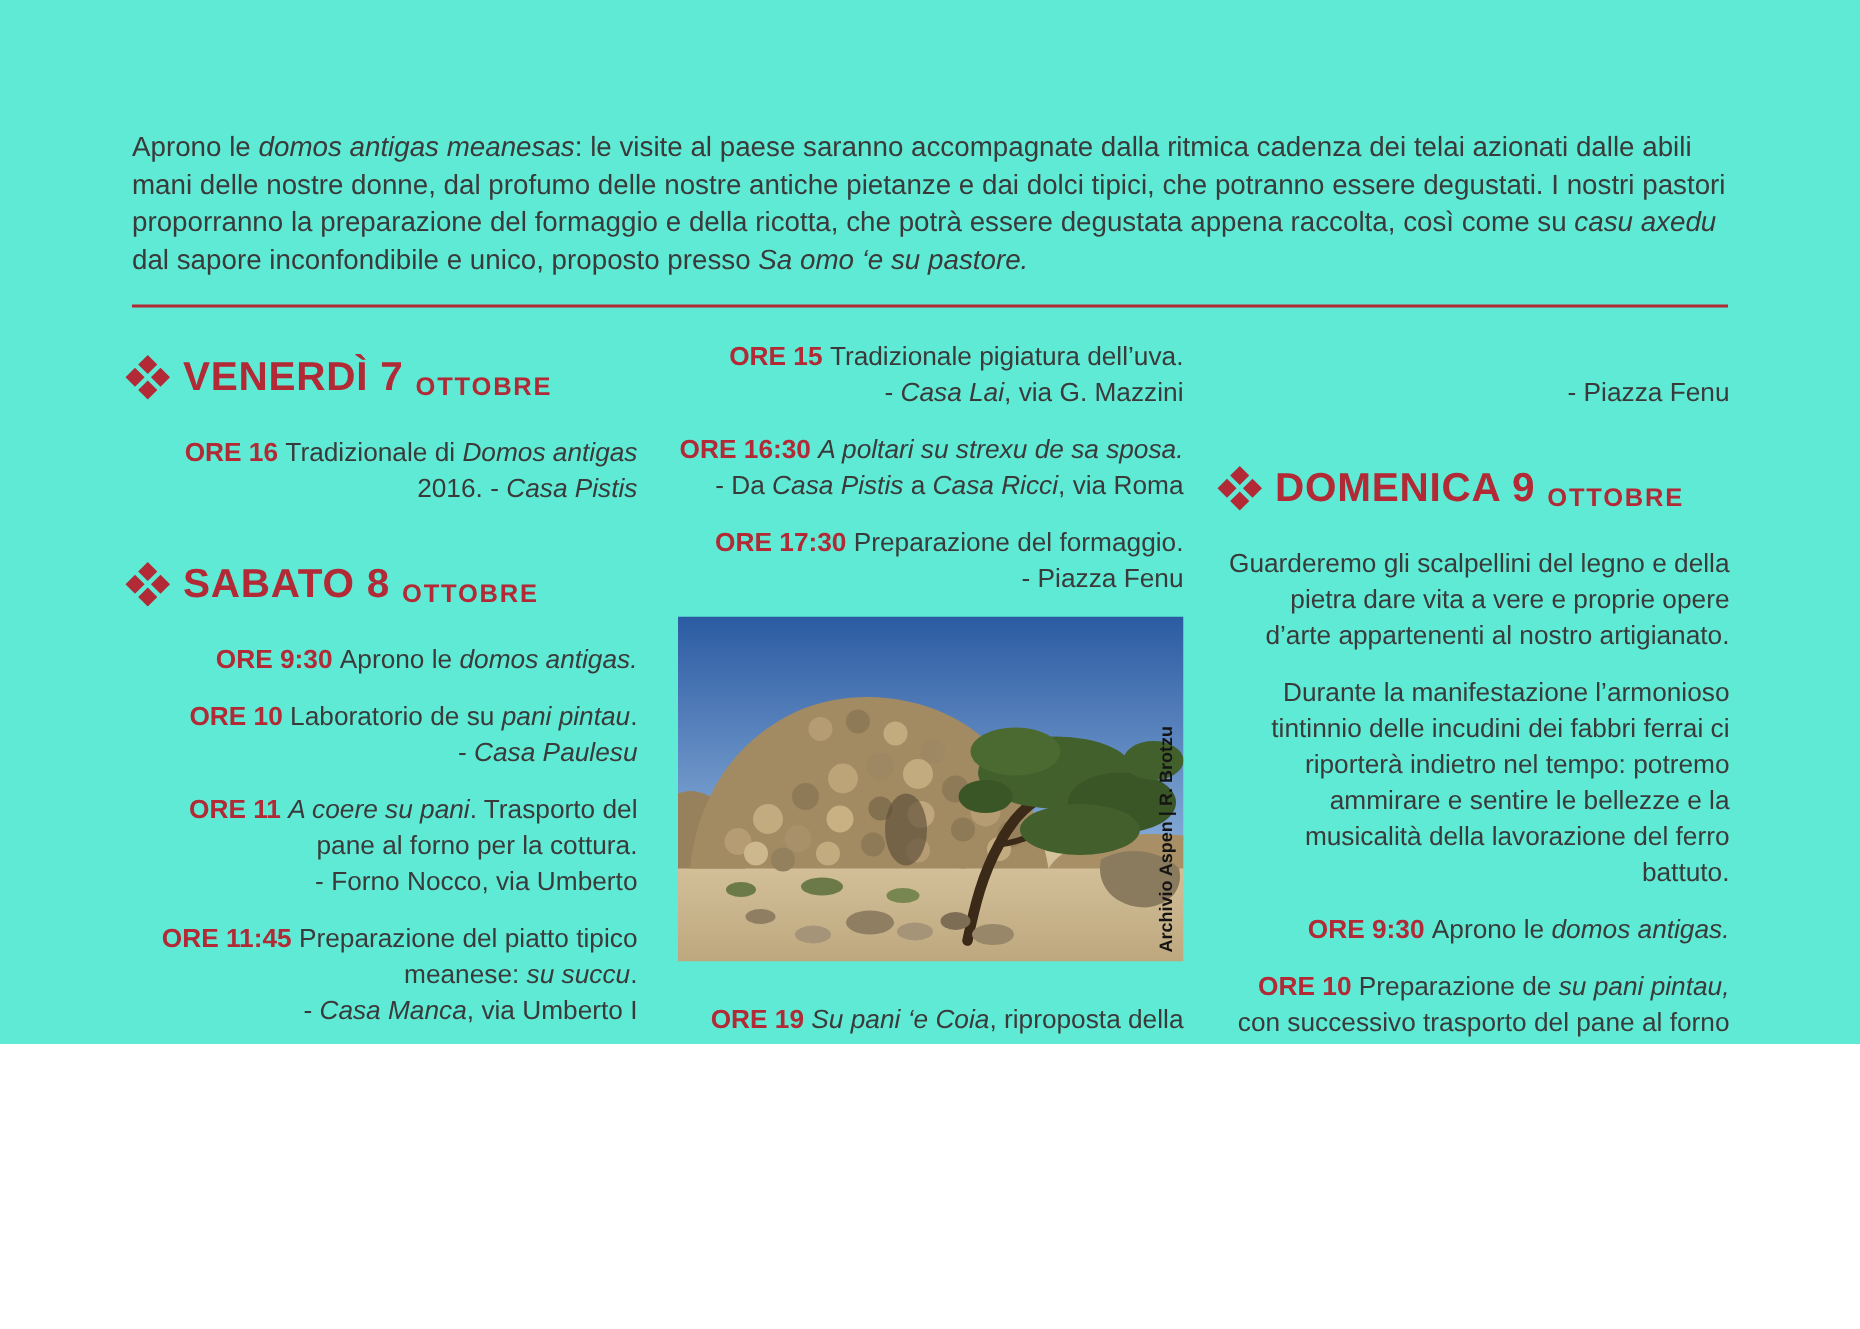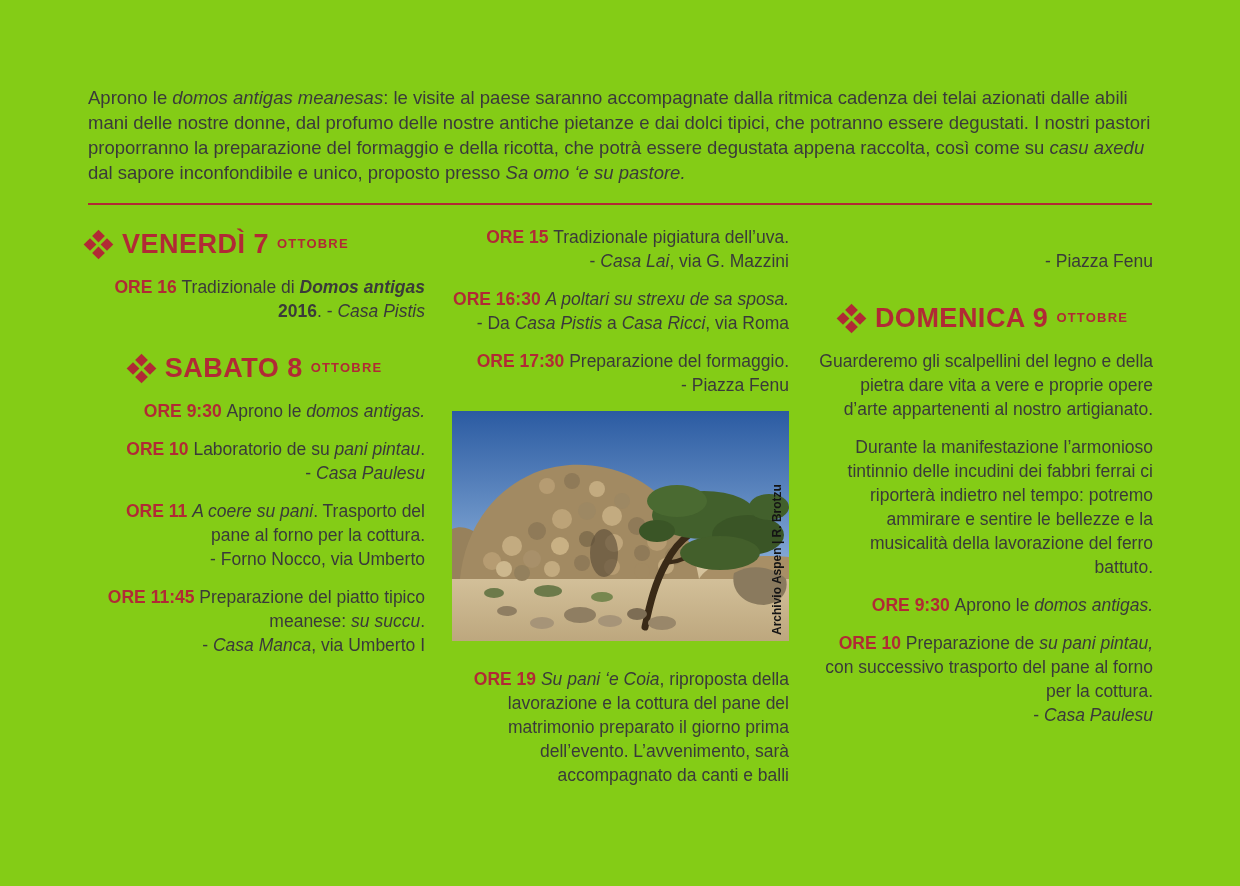--- a/index.html
+++ b/index.html
@@ -1,44 +1,44 @@
 <!DOCTYPE html>
 <html style="--accent: #b12a35; --body-text: #3a3a3a;"><head>
 <meta charset="utf-8">
 <style>
   :root { --accent:#b12a35; --body-text:#3a3a3a; }
   * { box-sizing: border-box; }
   body { margin:0; background:#ffffff; }
   .page {
-    position:relative; width:1240px; height:886px; background:#84cc16;
+    position:relative; width:1240px; height:696px; background:#5eead4;
     overflow:hidden; color:var(--body-text);
     font-family:"Liberation Sans", sans-serif;
   }
   .content { position:absolute; left:88px; top:85px; width:1064px; }
   .intro { font-size:18.5px; line-height:25px; margin:0 0 18px 0; }
   .rule { border:none; border-top:2px solid var(--accent); margin:0 0 20px 0; }
   .columns { display:flex; gap:27px; }
   .col { flex:0 0 337px; width:337px; font-size:17.5px; line-height:24px; }
   .col p { margin:0 0 14px 0;text-align:right; }
   .day-heading {
     display:flex; align-items:center; color:var(--accent);
     font-size:27px; line-height:30px; font-weight:bold; letter-spacing:0.5px;
     margin:4px 0 16px 0;
   }
-  .day-heading:not(:first-child) { margin-top:30px;justify-content:center; }
-  .day-heading .month { font-size:13px; letter-spacing:1.2px; margin-left:8px; align-self:flex-start; margin-top:0; }
+  .day-heading:not(:first-child) { margin-top:30px; }
+  .day-heading .month { font-size:17px; letter-spacing:1.2px; margin-left:8px; align-self:flex-start; margin-top:14px; }
   .diamond-icon { position:relative; width:21px; height:21px; flex:0 0 21px; transform:rotate(45deg); margin-right:13px; }
   .diamond-icon i { position:absolute; width:9px; height:9px; background:var(--accent); }
   .diamond-icon i:nth-child(1){left:0;top:0}
   .diamond-icon i:nth-child(2){left:12px;top:0}
   .diamond-icon i:nth-child(3){left:0;top:12px}
   .diamond-icon i:nth-child(4){left:12px;top:12px}
   .time { color:var(--accent); font-weight:bold; }
   .it { font-style:italic; }
-  .bd { font-weight:bold; }
+  .bd { font-weight:normal; }
   .photo { display:block; margin:6px 0 26px 0; }
 </style>
 </head>
 <body>
 
 <div class="page">
   <div class="content">
     <p class="intro"><span>Aprono le </span><span class="it">domos antigas meanesas</span><span>: le visite al paese saranno accompagnate dalla ritmica cadenza dei telai azionati dalle abili mani delle nostre donne, dal profumo delle nostre antiche pietanze e dai dolci tipici, che potranno essere degustati. I nostri pastori proporranno la preparazione del formaggio e della ricotta, che potrà essere degustata appena raccolta, così come su </span><span class="it">casu axedu</span><span> dal sapore inconfondibile e unico, proposto presso </span><span class="it">Sa omo ‘e su pastore.</span></p>
     <hr class="rule">
     <div class="columns">

